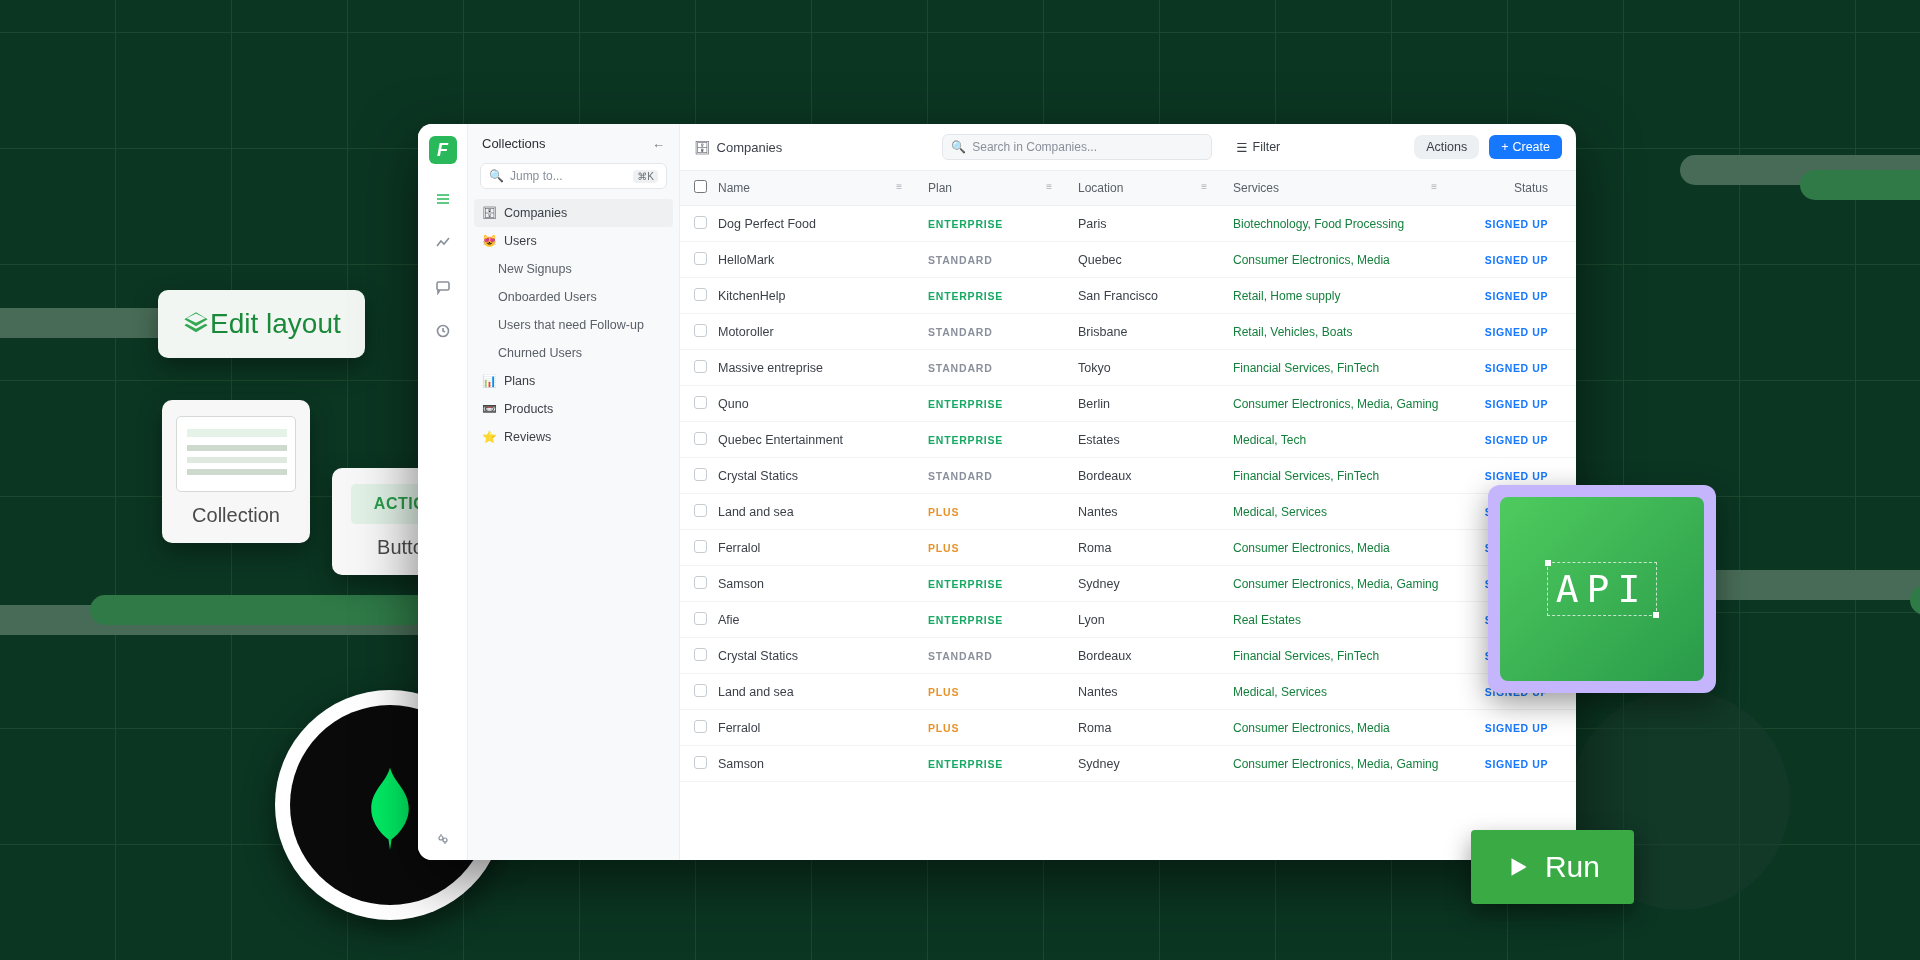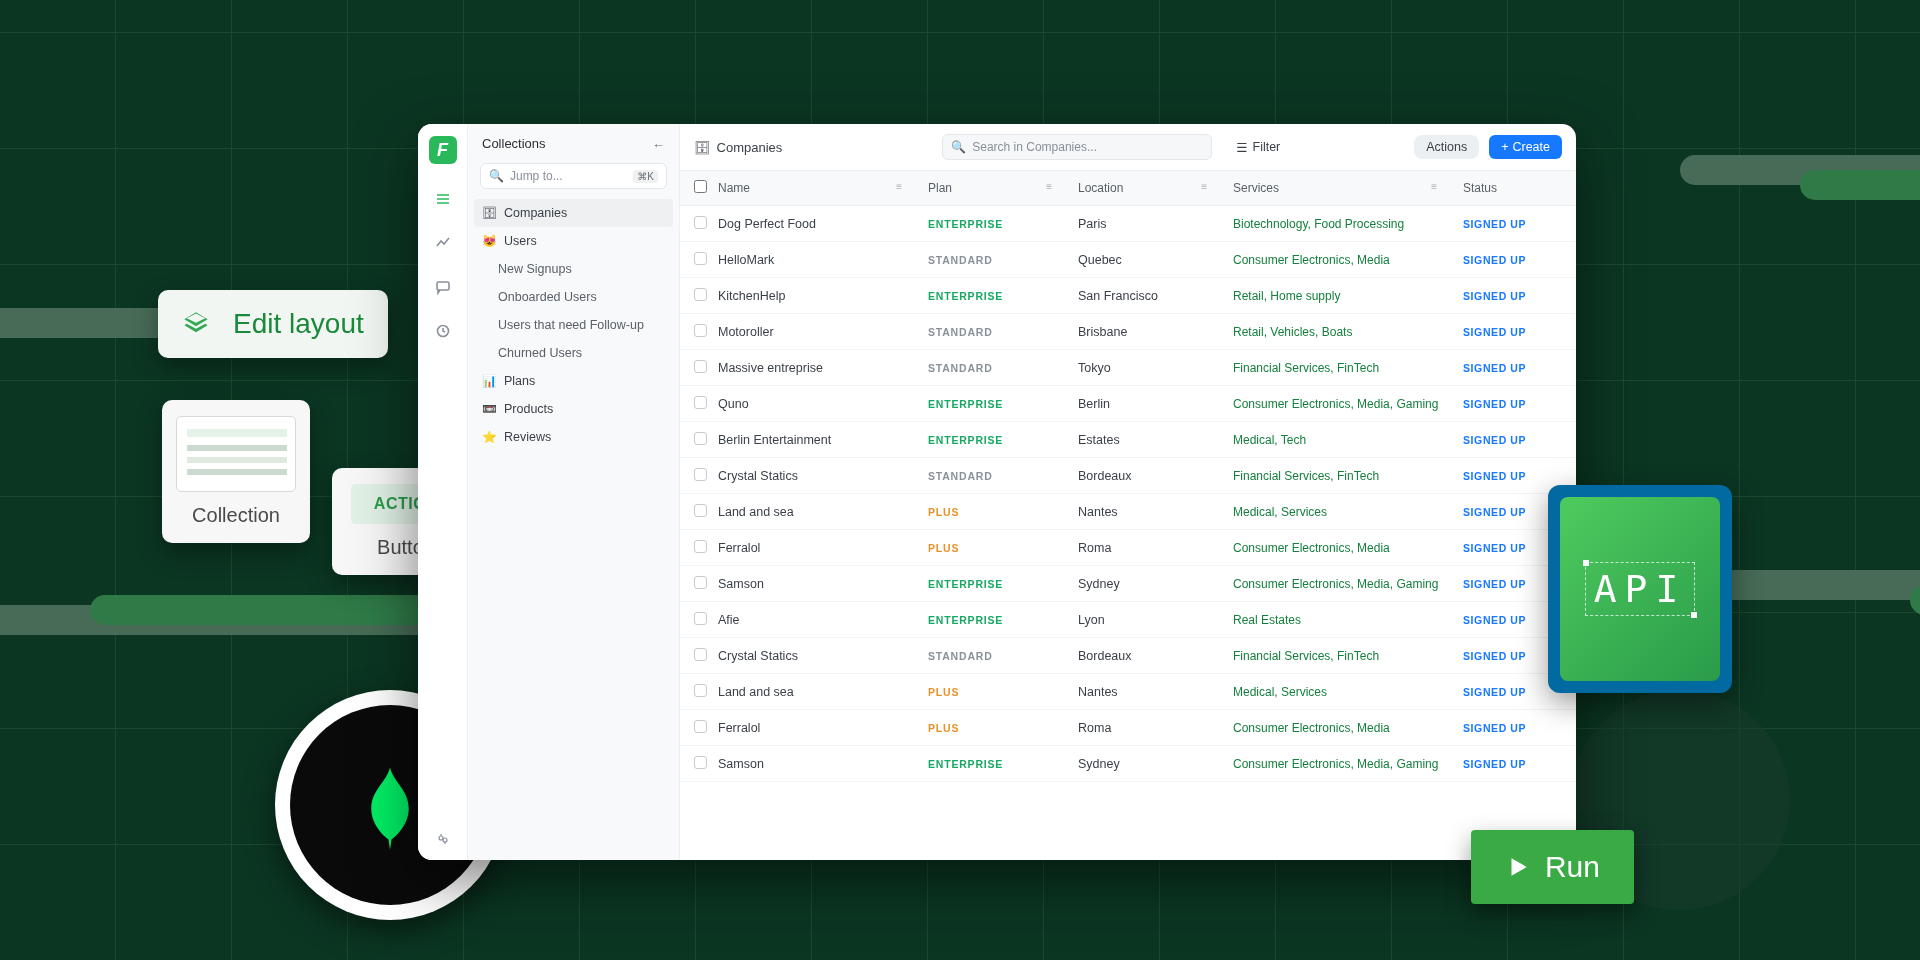--- a/index.html
+++ b/index.html
@@ -17,21 +17,21 @@
 .path-2 { width: 300px; height: 30px; background: #476b56; top: 308px; left: -40px; border-radius: 15px; }
 .path-3 { width: 500px; height: 30px; background: #2f7a47; top: 595px; left: 90px; border-radius: 15px; }
 .path-4 { width: 280px; height: 30px; background: #476b56; top: 155px; right: -40px; border-radius: 15px; }
 .path-5 { width: 160px; height: 30px; background: #2f7a47; top: 170px; right: -40px; border-radius: 15px; }
 .path-6 { width: 280px; height: 30px; background: #476b56; top: 570px; right: -40px; border-radius: 15px; }
 .path-7 { width: 50px; height: 30px; background: #2f7a47; top: 585px; right: -40px; border-radius: 15px; }
 .blob { position: absolute; width: 220px; height: 220px; border-radius: 50%; background: #1a3a2b; top: 690px; right: 130px; opacity: 0.5; }
 
 
 .badge { position: absolute; background: #f2f6f3; border-radius: 10px; box-shadow: 0 10px 25px rgba(0,0,0,0.35); display: flex; align-items: center; justify-content: center; }
-.badge-edit-layout { top: 290px; left: 158px; padding: 18px 24px; gap: 23px; }
+.badge-edit-layout { top: 290px; left: 158px; padding: 18px 24px; gap: 0; }
 .badge-edit-layout .icon { width: 28px; height: 28px; color: #34a853; }
 .badge-edit-layout .txt { color: #1a8a3a; font-size: 28px; font-weight: 500; }
 
 .card { position: absolute; background: #f6f7f6; border-radius: 10px; box-shadow: 0 10px 25px rgba(0,0,0,0.35); display: flex; flex-direction: column; align-items: center; padding: 16px; gap: 12px; }
 .card-collection { top: 400px; left: 162px; width: 148px; }
 .card-collection .swatch { width: 120px; height: 76px; border: 1px solid #d6dad6; border-radius: 5px; background:
   linear-gradient(#e4f2e7,#e4f2e7) no-repeat 10px 12px / 100px 8px,
   linear-gradient(#cddacd,#cddacd) no-repeat 10px 28px / 100px 6px,
   linear-gradient(#dfe9df,#dfe9df) no-repeat 10px 40px / 100px 6px,
   linear-gradient(#cddacd,#cddacd) no-repeat 10px 52px / 100px 6px,
@@ -43,21 +43,21 @@
 
 .card-text { top: 530px; left: 496px; width: 150px; }
 .card-text .swatch { width: 120px; height: 76px; border: 1px solid #d6dad6; border-radius: 5px; background: #fff; display: flex; align-items: center; justify-content: center; gap: 6px; }
 .md-mark { color: #2a9b4a; font-weight: 700; font-size: 20px; }
 .lines { display: flex; flex-direction: column; gap: 6px; }
 .lines div { width: 50px; height: 5px; background: #dfe9df; border-radius: 3px; }
 
 .mongodb { position: absolute; top: 690px; left: 275px; width: 230px; height: 230px; border-radius: 50%; background: #fff; display: flex; align-items: center; justify-content: center; box-shadow: 0 10px 30px rgba(0,0,0,0.5); }
 .mongodb-inner { width: 200px; height: 200px; border-radius: 50%; background: #0a0a0a; display: flex; align-items: center; justify-content: center; }
 
-.api-card { position: absolute; top: 485px; right: 188px; width: 184px; height: 208px; background: #0369a1; border-radius: 12px; box-shadow: 0 10px 30px rgba(0,0,0,0.4); padding: 12px; }
+.api-card { position: absolute; top: 485px; right: 204px; width: 228px; height: 208px; background: #c4b5fd; border-radius: 12px; box-shadow: 0 10px 30px rgba(0,0,0,0.4); padding: 12px; }
 .api-inner { width: 100%; height: 100%; border-radius: 8px; background: linear-gradient(135deg,#4ecb5e,#2a9b4a); display: flex; align-items: center; justify-content: center; }
 .api-inner .txt { color: #fff; font-size: 38px; font-weight: 400; letter-spacing: 8px; font-family: ui-monospace, monospace; border: 1px dashed rgba(255,255,255,0.7); padding: 4px 8px; position: relative; }
 .api-inner .txt::before, .api-inner .txt::after { content:''; position:absolute; width:6px; height:6px; background:#fff; }
 .api-inner .txt::before { top:-3px; left:-3px; } .api-inner .txt::after { bottom:-3px; right:-3px; }
 
 .run-btn { position: absolute; top: 830px; right: 286px; background: #3aaa45; color: #fff; border-radius: 4px; padding: 20px 34px; font-size: 30px; font-weight: 500; display: flex; align-items: center; gap: 14px; box-shadow: 0 10px 25px rgba(0,0,0,0.4); }
 .run-btn svg { width: 26px; height: 26px; fill:#fff; }
 
 
 .app { position: absolute; top: 124px; left: 418px; width: 1158px; height: 736px; background: #fff; border-radius: 14px; overflow: hidden; box-shadow: 0 20px 60px rgba(0,0,0,0.5); display: flex; }
@@ -86,21 +86,21 @@
 .tb-flex { flex:1; }
 .tb-actions { background:#edf0f2; border-radius:8px; padding:5px 12px; font-size:12.5px; color:#3a3f48; }
 .tb-create { background:#1677ff; color:#fff; border-radius:6px; padding:5px 12px; font-size:12.5px; display:flex; align-items:center; gap:4px; }
 
 .table-header { display:flex; padding: 9px 14px; background:#f8f9fa; border-bottom:1px solid #eceef1; font-size:12px; color:#5a6068; align-items:center; }
 .col-check { width: 24px; }
 .col-name { width: 210px; }
 .col-plan { width: 150px; }
 .col-loc { width: 155px; }
 .col-serv { width: 230px; }
-.col-status { flex:1; text-align:left; padding-right: 14px; }
+.col-status { flex:1; text-align:right; padding-right: 14px; }
 .filter-ico { color:#aab0b8; font-size:10px; margin-right: 16px; float:right; }
 .col-name .th, .col-plan .th, .col-loc .th, .col-serv .th { display:flex; justify-content:space-between; width: 100%; padding-right: 10px;}
 
 .table-body { flex:1; overflow:hidden; }
 .row { display:flex; align-items:center; padding: 9.5px 14px; border-bottom:1px solid #f1f3f5; font-size:12.5px; color:#3a3f48; }
 .row input[type=checkbox] { appearance:none; width:13px; height:13px; border:1.5px solid #c7ccd2; border-radius:3px; }
 .plan-enterprise { color:#17a864; letter-spacing:0.8px; font-size:10.5px; font-weight:600; }
 .plan-standard   { color:#8a909b; letter-spacing:0.8px; font-size:10.5px; font-weight:600; }
 .plan-plus       { color:#e7932a; letter-spacing:0.8px; font-size:10.5px; font-weight:600; }
 .status-badge { color:#1677ff; letter-spacing:0.6px; font-size:10.5px; font-weight:600; }
@@ -339,21 +339,21 @@
         <div class="row">
           <div class="col-check"><input type="checkbox" style=""></div>
           <div class="col-name">Quno</div>
           <div class="col-plan"><span class="plan-enterprise">ENTERPRISE</span></div>
           <div class="col-loc">Berlin</div>
           <div class="col-serv svc">Consumer Electronics, Media, Gaming</div>
           <div class="col-status"><span class="status-badge">SIGNED UP</span></div>
         </div>
         <div class="row">
           <div class="col-check"><input type="checkbox" style=""></div>
-          <div class="col-name">Berlin Entertainment</div>
+          <div class="col-name">Quebec Entertainment</div>
           <div class="col-plan"><span class="plan-enterprise">ENTERPRISE</span></div>
           <div class="col-loc">Estates</div>
           <div class="col-serv svc">Medical, Tech</div>
           <div class="col-status"><span class="status-badge">SIGNED UP</span></div>
         </div>
         <div class="row">
           <div class="col-check"><input type="checkbox" style=""></div>
           <div class="col-name">Crystal Statics</div>
           <div class="col-plan"><span class="plan-standard">STANDARD</span></div>
           <div class="col-loc">Bordeaux</div>

